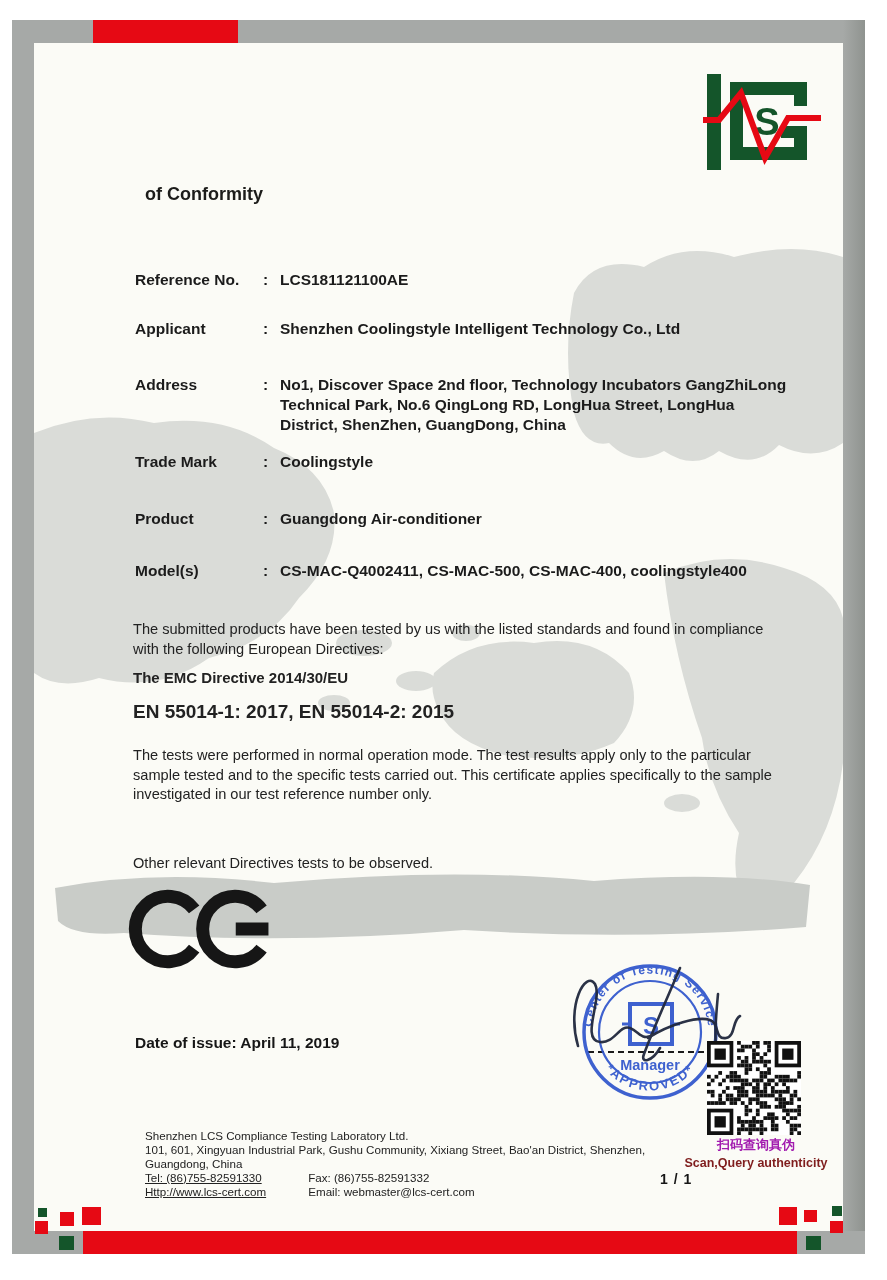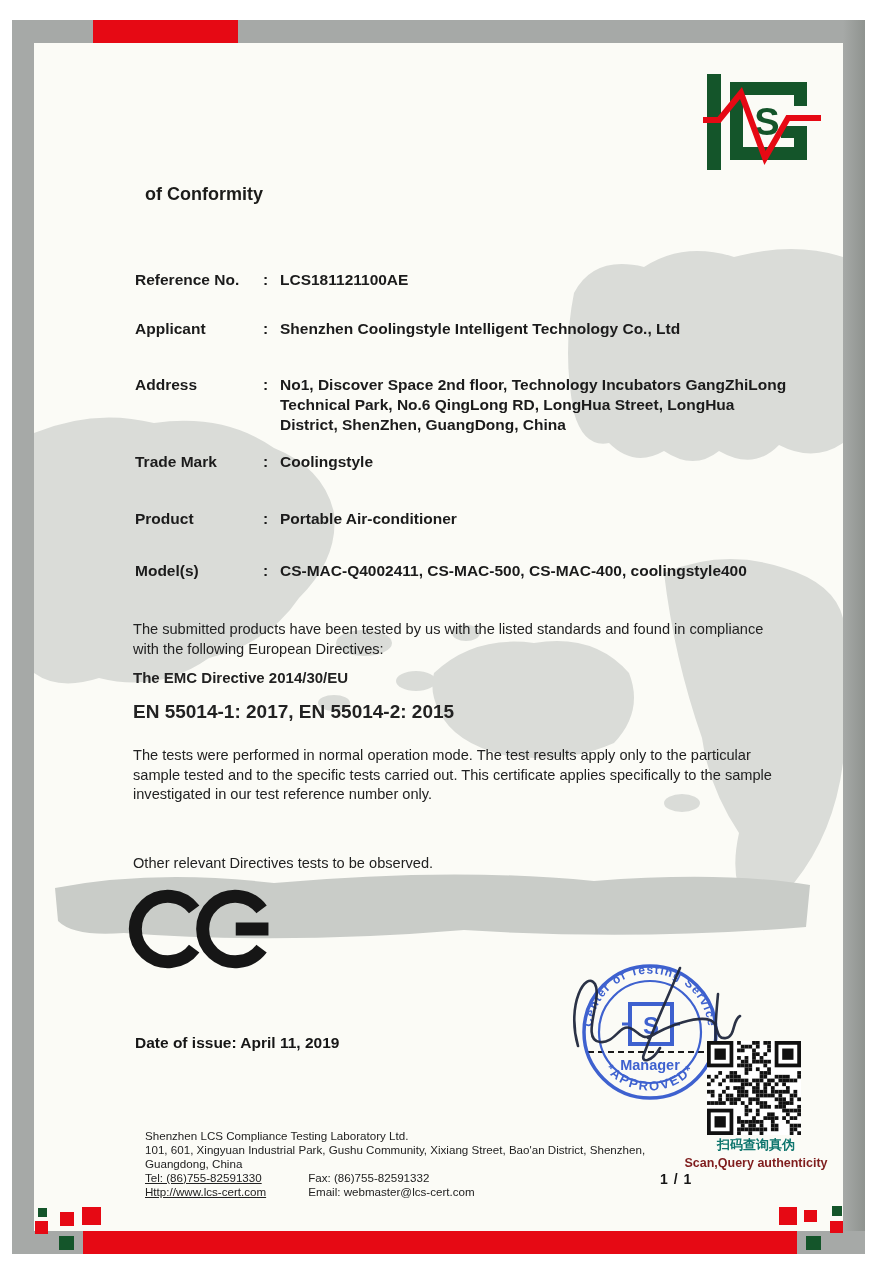--- a/index.html
+++ b/index.html
@@ -33,21 +33,21 @@
   .r0{top:270px} .r1{top:319px} .r2{top:375px} .r3{top:452px} .r4{top:509px} .r5{top:561px}
   .para { position:absolute; left:133px; width:652px; font-size:14.6px; line-height:19.5px; color:#222; }
   .bold { font-weight:bold; }
   .ce-wrap { left:128px; top:882px; width:152px; height:94px; }
   .date-line { left:135px; top:1034px; font-size:15.5px; font-weight:bold; color:#161616; }
   .dashline { left:588px; top:1051px; width:116px; border-top:2.5px dashed #1b1b1b; height:0; z-index:3; }
   .stamp { left:577px; top:962px; width:146px; height:142px; opacity:.92; z-index:4; }
   .sig { left:548px; top:958px; width:196px; height:120px; z-index:5; }
   .qr { left:707px; top:1041px; width:94px; height:94px; background:#fff; z-index:6; }
   .qr-cap { left:676px; top:1136px; width:160px; text-align:center; z-index:6; }
-  .qr-cap .zh { font-size:13px; font-weight:bold; color:#0f766e; }
+  .qr-cap .zh { font-size:13px; font-weight:bold; color:#a21caf; }
   .qr-cap .en { font-size:12.5px; font-weight:bold; color:#7f1d1d; margin-top:2px; }
   .footer { left:145px; top:1129px; width:560px; font-size:11.6px; line-height:14px; color:#222; }
   .footer .cols span.c1 { display:inline-block; width:160px;text-decoration:underline; }
   .page-num { left:660px; top:1171px; font-size:14px; font-weight:bold; letter-spacing:1px; color:#161616; }
 </style>
 </head>
 <body>
 
 <div class="page">
 
@@ -100,21 +100,21 @@
       <span class="val">No1, Discover Space 2nd floor, Technology Incubators GangZhiLong Technical Park, No.6 QingLong RD, LongHua Street, LongHua District, ShenZhen, GuangDong, China</span>
     </div>
     <div class="frow r3">
       <span class="lbl">Trade Mark</span>
       <span class="col">:</span>
       <span class="val">Coolingstyle</span>
     </div>
     <div class="frow r4">
       <span class="lbl">Product</span>
       <span class="col">:</span>
-      <span class="val">Portable Air-conditioner</span>
+      <span class="val">Guangdong Air-conditioner</span>
     </div>
     <div class="frow r5">
       <span class="lbl">Model(s)</span>
       <span class="col">:</span>
       <span class="val">CS-MAC-Q4002411, CS-MAC-500, CS-MAC-400, coolingstyle400</span>
     </div>
 
     <div class="para" style="top:620px;">The submitted products have been tested by us with the listed standards and found in compliance with the following European Directives:</div>
     <div class="para bold" style="top:668px; font-size:15px;">The EMC Directive 2014/30/EU</div>
     <div class="para bold" style="top:702px; font-size:19px;">EN 55014-1: 2017, EN 55014-2: 2015</div>

